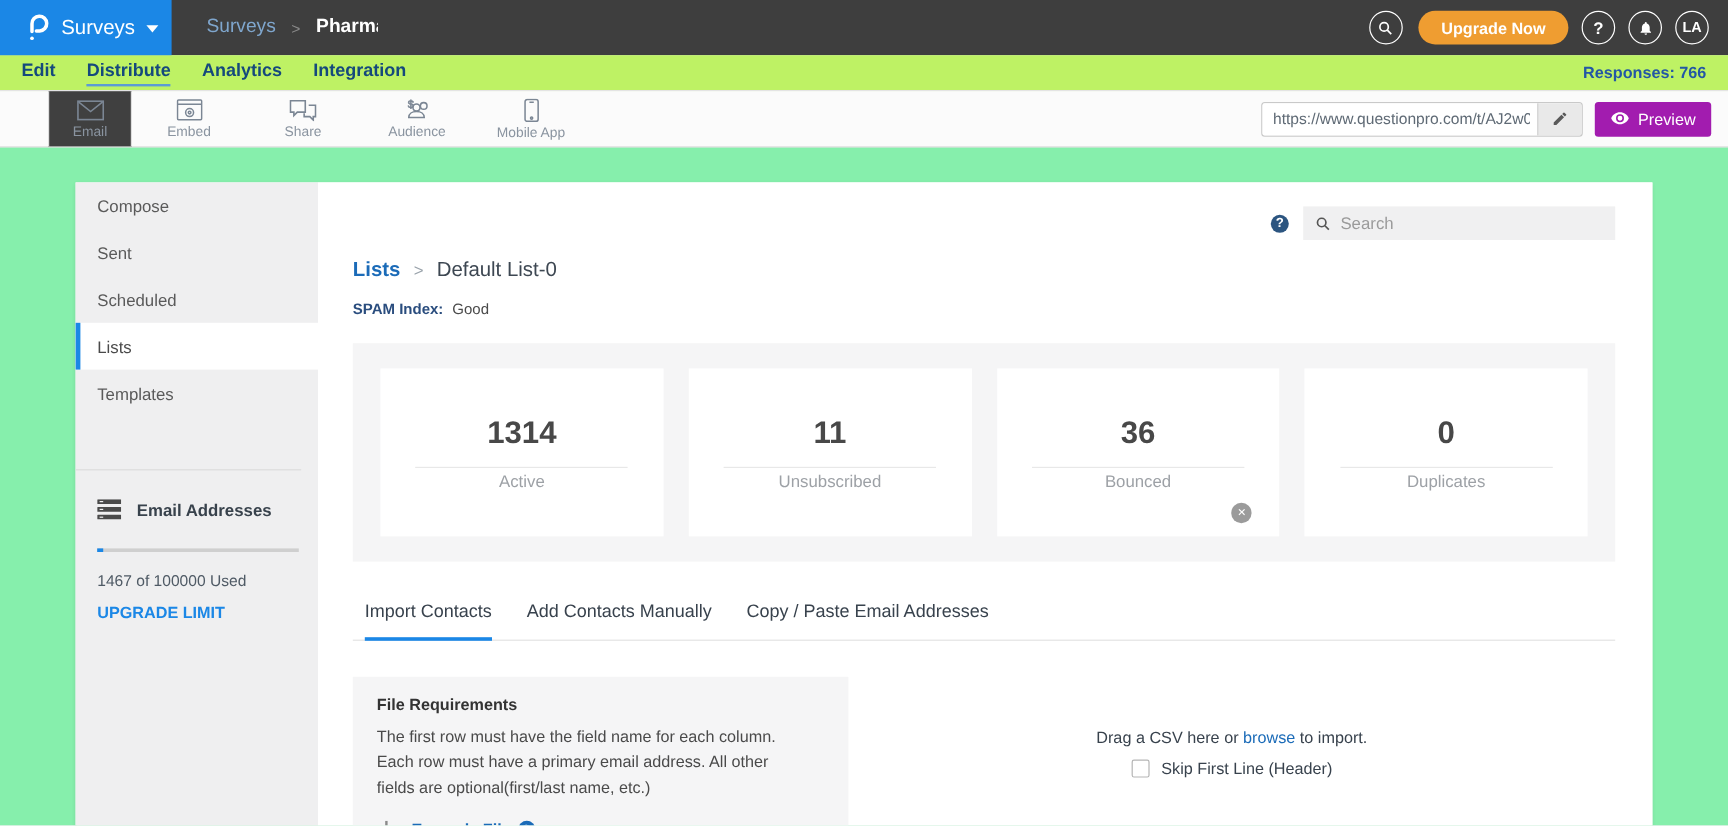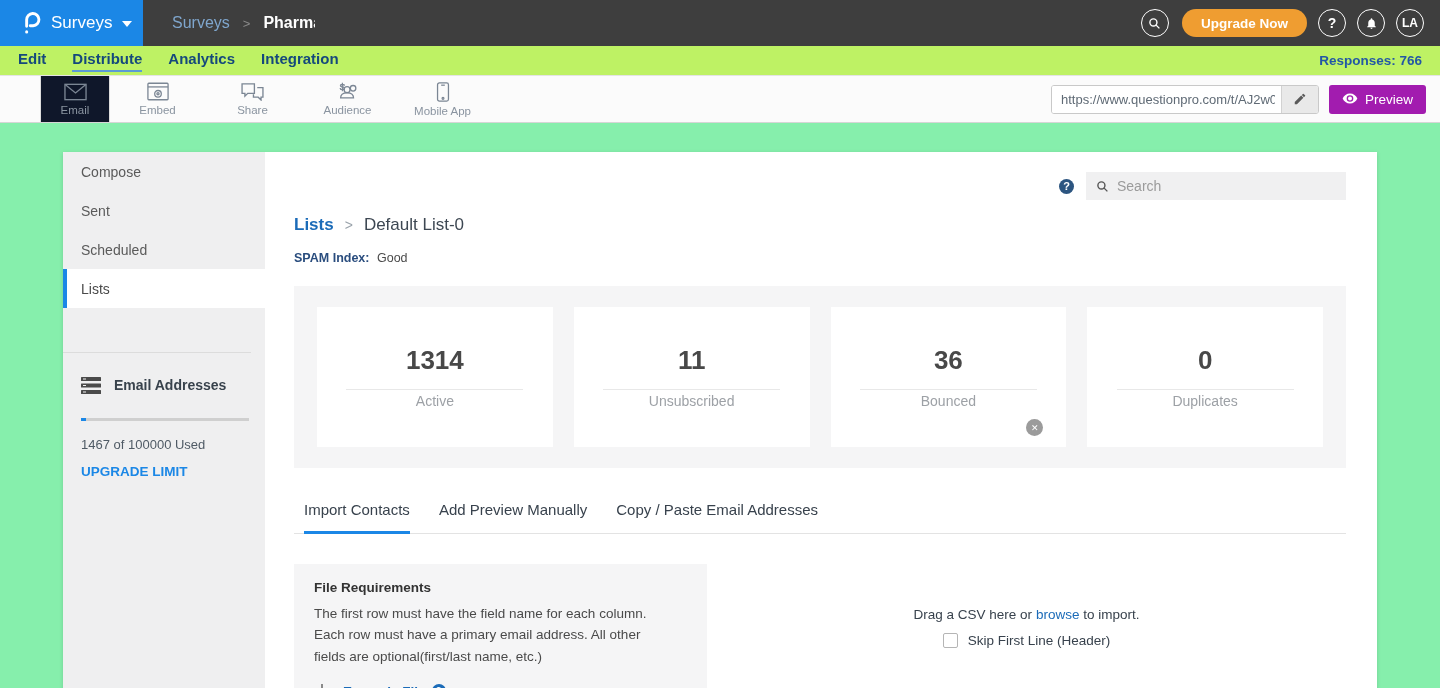--- a/index.html
+++ b/index.html
@@ -29,21 +29,21 @@
   .nav-row { height:30px; background:#bef264; display:flex; align-items:center; padding:0 18px;
              border-bottom:1px solid #e4e4e4; }
   .nav-tab { font-size:15px; font-weight:600; color:#15497c; margin-right:26px; cursor:pointer;
              padding-bottom:3px; border-bottom:2px solid transparent; }
   .nav-tab.active { border-bottom-color:#5b9bd5; }
   .nav-responses { margin-left:auto; font-size:13.5px; font-weight:600; color:#2357a5; }
 
   
   .toolbar { height:47px; background:#fbfbfb; border-bottom:1px solid #d6d6d6; display:flex; align-items:stretch; padding-left:40px; }
   .channel { width:95px; display:flex; flex-direction:column; align-items:center; justify-content:center; cursor:pointer; }
-  .channel.selected { width:70px; background:#0f172a; border-left:1px solid #ddd; border-right:1px solid #ddd; }
+  .channel.selected { width:70px; background:#404040; border-left:1px solid #ddd; border-right:1px solid #ddd; }
   .channel svg { display:block; }
   .channel-label { font-size:11.5px; color:#8a94a0; margin-top:3px; }
   .toolbar-right { margin-left:auto; display:flex; align-items:center; padding-right:14px; }
   .url-box { width:268px; height:29px; border:1px solid #c9c9c9; border-radius:3px; background:#fff;
              display:flex; align-items:stretch; overflow:hidden; }
   .url-text { flex:1; border:none; outline:none; font-size:13px; color:#5f6a75; padding:0 6px 0 9px;
               font-family:inherit; white-space:nowrap; overflow:hidden; background:#fff; }
   .url-edit { width:37px; background:#e9e9e9; border-left:1px solid #d2d2d2; display:flex;
               align-items:center; justify-content:center; cursor:pointer; }
   .preview-btn { height:29px; margin-left:10px; background:#a21caf; color:#fff; border:none; border-radius:3px;
@@ -56,21 +56,21 @@
   .card { margin:29px 63px 0 63px; background:#fff; box-shadow:0 1px 4px rgba(0,0,0,.14);
           display:flex; height:620px; }
 
   
   .sidebar { width:202px; background:#efeff0; flex-shrink:0; }
   .side-item { height:39px; display:flex; align-items:center; padding-left:18px; font-size:14px;
                color:#5a5a5a; cursor:pointer; }
   .side-item.active { background:#fff; border-left:4px solid #1b87e6; padding-left:14px; color:#4a4a4a; }
   .side-divider { border-top:1px solid #dcdcdc; margin:44px 14px 0 0; }
   .email-block { padding:24px 18px 0 18px; }
-  .email-head { display:flex; }
+  .email-head { display:flex; align-items:center; }
   .email-title { font-size:14px; font-weight:700; color:#38424c; margin-left:13px; }
   .usage-bar { height:3px; background:#cfcfcf; margin-top:24px; width:168px; position:relative; }
   .usage-fill { position:absolute; left:0; top:0; bottom:0; width:5px; background:#1b87e6; }
   .usage-text { font-size:13px; color:#4f5a65; margin-top:16px; }
   .upgrade-link { font-size:13.5px; font-weight:600; color:#1b87e6; margin-top:12px; display:inline-block; cursor:pointer; }
 
   
   .main { flex:1; padding:20px 31px 0 29px; background:#fff; }
   .search-row { display:flex; justify-content:flex-end; align-items:center; }
   .help-circle { width:15px; height:15px; border-radius:50%; background:#2c5580; color:#fff; font-size:11px;
@@ -226,20 +226,21 @@
 </div>
 
 <div class="page">
   <div class="card">
 
     <div class="sidebar">
       <div class="side-item">Compose</div>
       <div class="side-item">Sent</div>
       <div class="side-item">Scheduled</div>
       <div class="side-item active">Lists</div>
+      <div class="side-item">Templates</div>
       <div class="side-divider"></div>
       <div class="email-block">
         <div class="email-head">
           <svg width="20" height="17" viewBox="0 0 20 17">
             <g fill="#4a4a4a">
               <rect x="0" y="0" width="20" height="4" rx="0.5"></rect>
                 <rect x="0" y="6.5" width="20" height="4" rx="0.5"></rect>
                 <rect x="0" y="13" width="20" height="4" rx="0.5"></rect>
             </g>
             <g fill="#efeff0">
@@ -302,21 +303,21 @@
         </div>
         <div class="stat-card">
           <span class="stat-value">0</span>
           <hr class="stat-rule">
           <span class="stat-label">Duplicates</span>
         </div>
       </div>
 
       <div class="import-tabs">
         <span class="imp-tab active">Import Contacts</span>
-        <span class="imp-tab">Add Preview Manually</span>
+        <span class="imp-tab">Add Contacts Manually</span>
         <span class="imp-tab">Copy / Paste Email Addresses</span>
       </div>
 
       <div class="import-body">
         <div class="filereq-box">
           <div class="filereq-title">File Requirements</div>
           <div class="filereq-text">The first row must have the field name for each column. Each row must have a primary email address. All other fields are optional(first/last name, etc.)</div>
           <div class="example-row">
             <svg width="16" height="15" viewBox="0 0 16 15" fill="#8a8a8a">
               <path d="M7 0 h2 v6 h3 L8 10.5 4 6 h3 z"></path>

